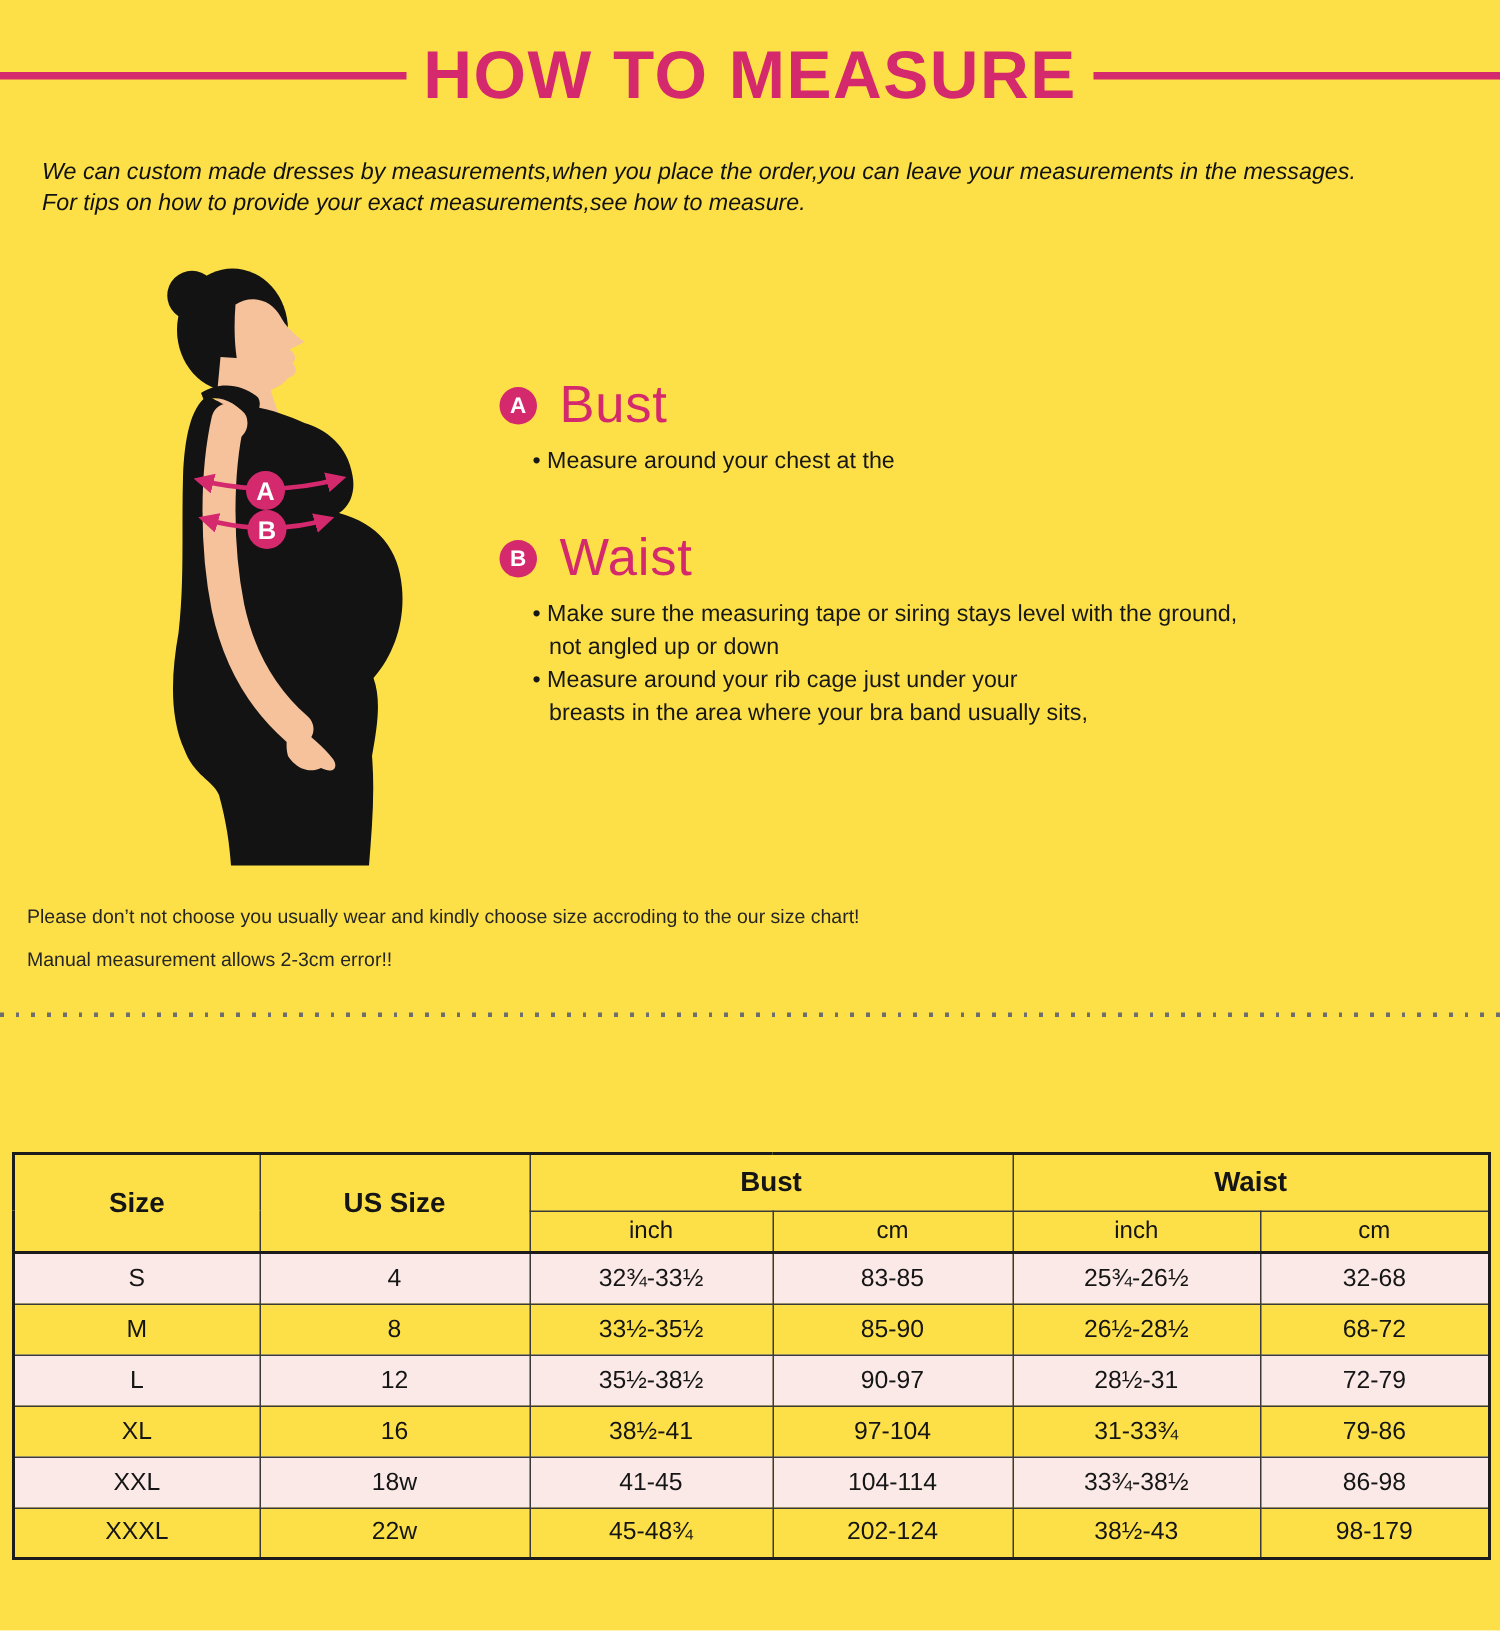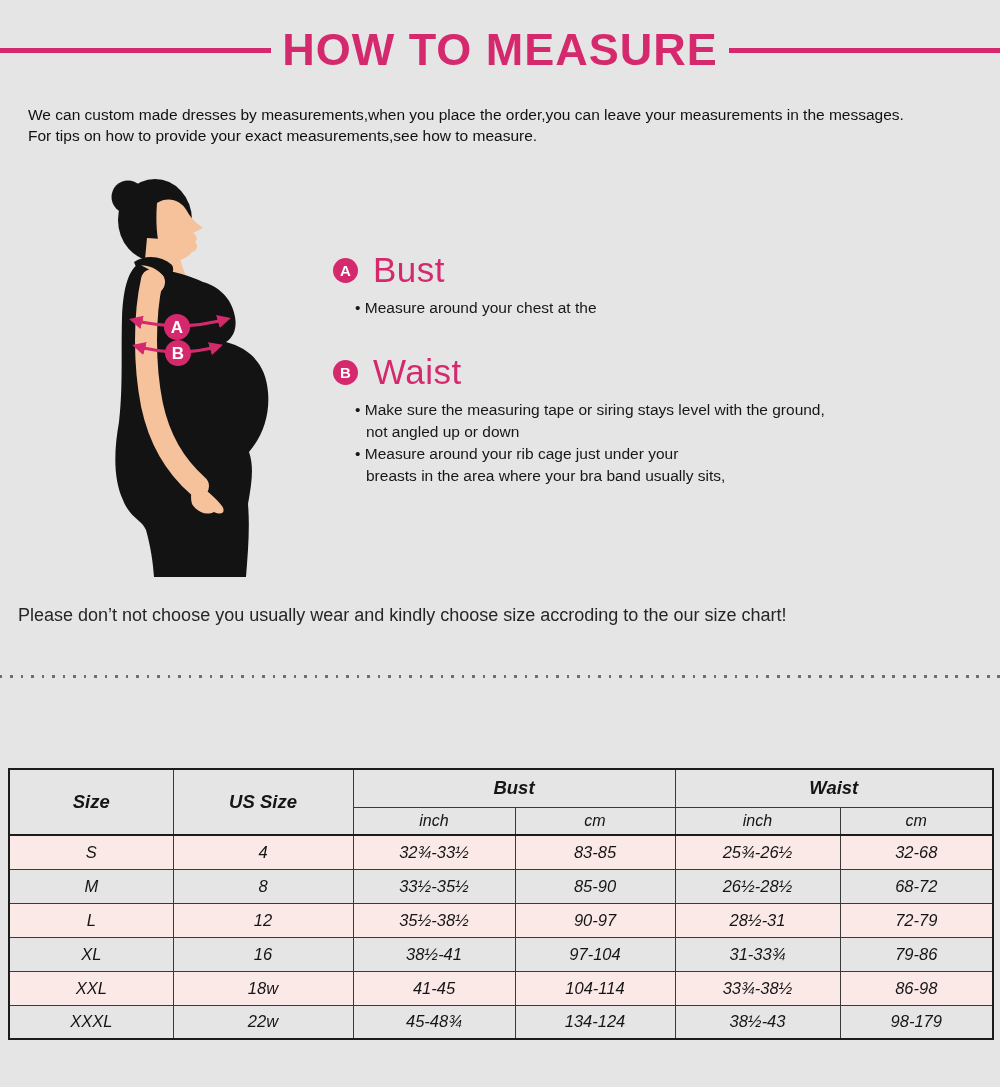--- a/index.html
+++ b/index.html
@@ -7,58 +7,58 @@
     --ink:#1f1f1f;
     --skin:#F5C29C;
     --silhouette:#131313;
     --row-pink:#FAE9E7;
     --border:#3a3a3a;
     --border-heavy:#1c1c1c;
   }
   *{box-sizing:border-box;}
   html,body{margin:0;padding:0;background:#fff;}
   body{font-family:"Liberation Sans","DejaVu Sans",sans-serif;color:var(--ink);}
-  .canvas{position:relative;width:1000px;height:1087px;background:#e5e5e5;overflow:hidden;margin:0 auto;}
+  .canvas{position:relative;width:1000px;height:1087px;background:#fde047;overflow:hidden;margin:0 auto;}
 
   
   .title-row{position:absolute;left:0;right:0;display:flex;align-items:center;gap:11px;}
   .title-row .rule{flex:1;height:5px;background:var(--pink);}
   .title-row .title-text{margin:0;font-size:45px;font-weight:bold;color:var(--pink);letter-spacing:1px;white-space:nowrap;}
   #howto-title-row{top:24px;}
   #sizechart-title-row{top:708px;}
 
   
   .intro{position:absolute;left:28px;top:88px;right:12px;font-size:15.5px;line-height:21px;color:#111;}
-  .intro span{display:block;}
+  .intro span{display:block;font-style:italic;}
 
   
   .figure-svg{position:absolute;left:100px;top:170px;width:250px;height:410px;}
 
   
   .measure-section{position:absolute;left:333px;}
   #bust-section{top:250px;}
   #waist-section{top:352px;}
   .heading-row{display:flex;align-items:center;gap:15px;}
   .round-badge{width:25px;height:25px;border-radius:50%;background:var(--pink);color:#fff;
     font-size:15px;font-weight:bold;display:flex;align-items:center;justify-content:center;flex:0 0 auto;}
   .measure-heading{margin:0;font-size:35px;font-weight:500;color:var(--pink);letter-spacing:0.5px;}
   .bullets{margin:7px 0 0 22px;font-size:15.5px;line-height:22px;color:#171717;}
   .bullets .cont{display:block;padding-left:11px;}
 
   
-  .note{position:absolute;left:18px;top:583px;right:8px;font-size:18px;line-height:29px;color:#262626;}
+  .note{position:absolute;left:18px;top:583px;right:8px;font-size:13px;line-height:29px;color:#262626;}
   .note span{display:block;}
 
   
   .dotted-divider{position:absolute;left:0;right:0;top:675px;height:3px;
     background:repeating-linear-gradient(to right,#6e6e6e 0 2.5px,transparent 2.5px 10.5px);}
 
   
   .size-table{position:absolute;left:8px;top:768px;width:984px;border-collapse:collapse;
-    font-size:16.5px;color:#151515;table-layout:fixed;font-style:italic;}
+    font-size:16.5px;color:#151515;table-layout:fixed;}
   .size-table th,.size-table td{border:1px solid var(--border);text-align:center;vertical-align:middle;
     padding:0;}
   .size-table{border:2px solid var(--border-heavy);}
   .size-table thead{border-bottom:2px solid var(--border-heavy);}
   .size-table .main-head{font-size:18.5px;font-weight:bold;height:38px;}
   .size-table .sub-head{font-weight:normal;font-size:16px;height:28px;}
   .size-table tbody td{height:34px;}
   .size-table tbody tr.alt{background:var(--row-pink);}
 </style>
 </head>
@@ -132,20 +132,21 @@
       </div>
       <div>
         <span>• Measure around your rib cage just under your</span>
         <span class="cont">breasts in the area where your bra band usually sits,</span>
       </div>
     </div>
   </section>
 
   <p class="note">
     <span>Please don’t not choose you usually wear and kindly choose size accroding to the our size chart!</span>
+    <span>Manual measurement allows 2-3cm error!!</span>
   </p>
 
   <div class="dotted-divider"></div>
 
 
   <table class="size-table">
     <colgroup>
       <col style="width:164px">
         <col style="width:180px">
         <col style="width:162px">
@@ -205,20 +206,20 @@
         <td>18w</td>
         <td>41-45</td>
         <td>104-114</td>
         <td>33¾-38½</td>
         <td>86-98</td>
       </tr>
       <tr>
         <td>XXXL</td>
         <td>22w</td>
         <td>45-48¾</td>
-        <td>134-124</td>
+        <td>202-124</td>
         <td>38½-43</td>
         <td>98-179</td>
       </tr>
     </tbody>
   </table>
 
 </div>
 
 </body></html>

